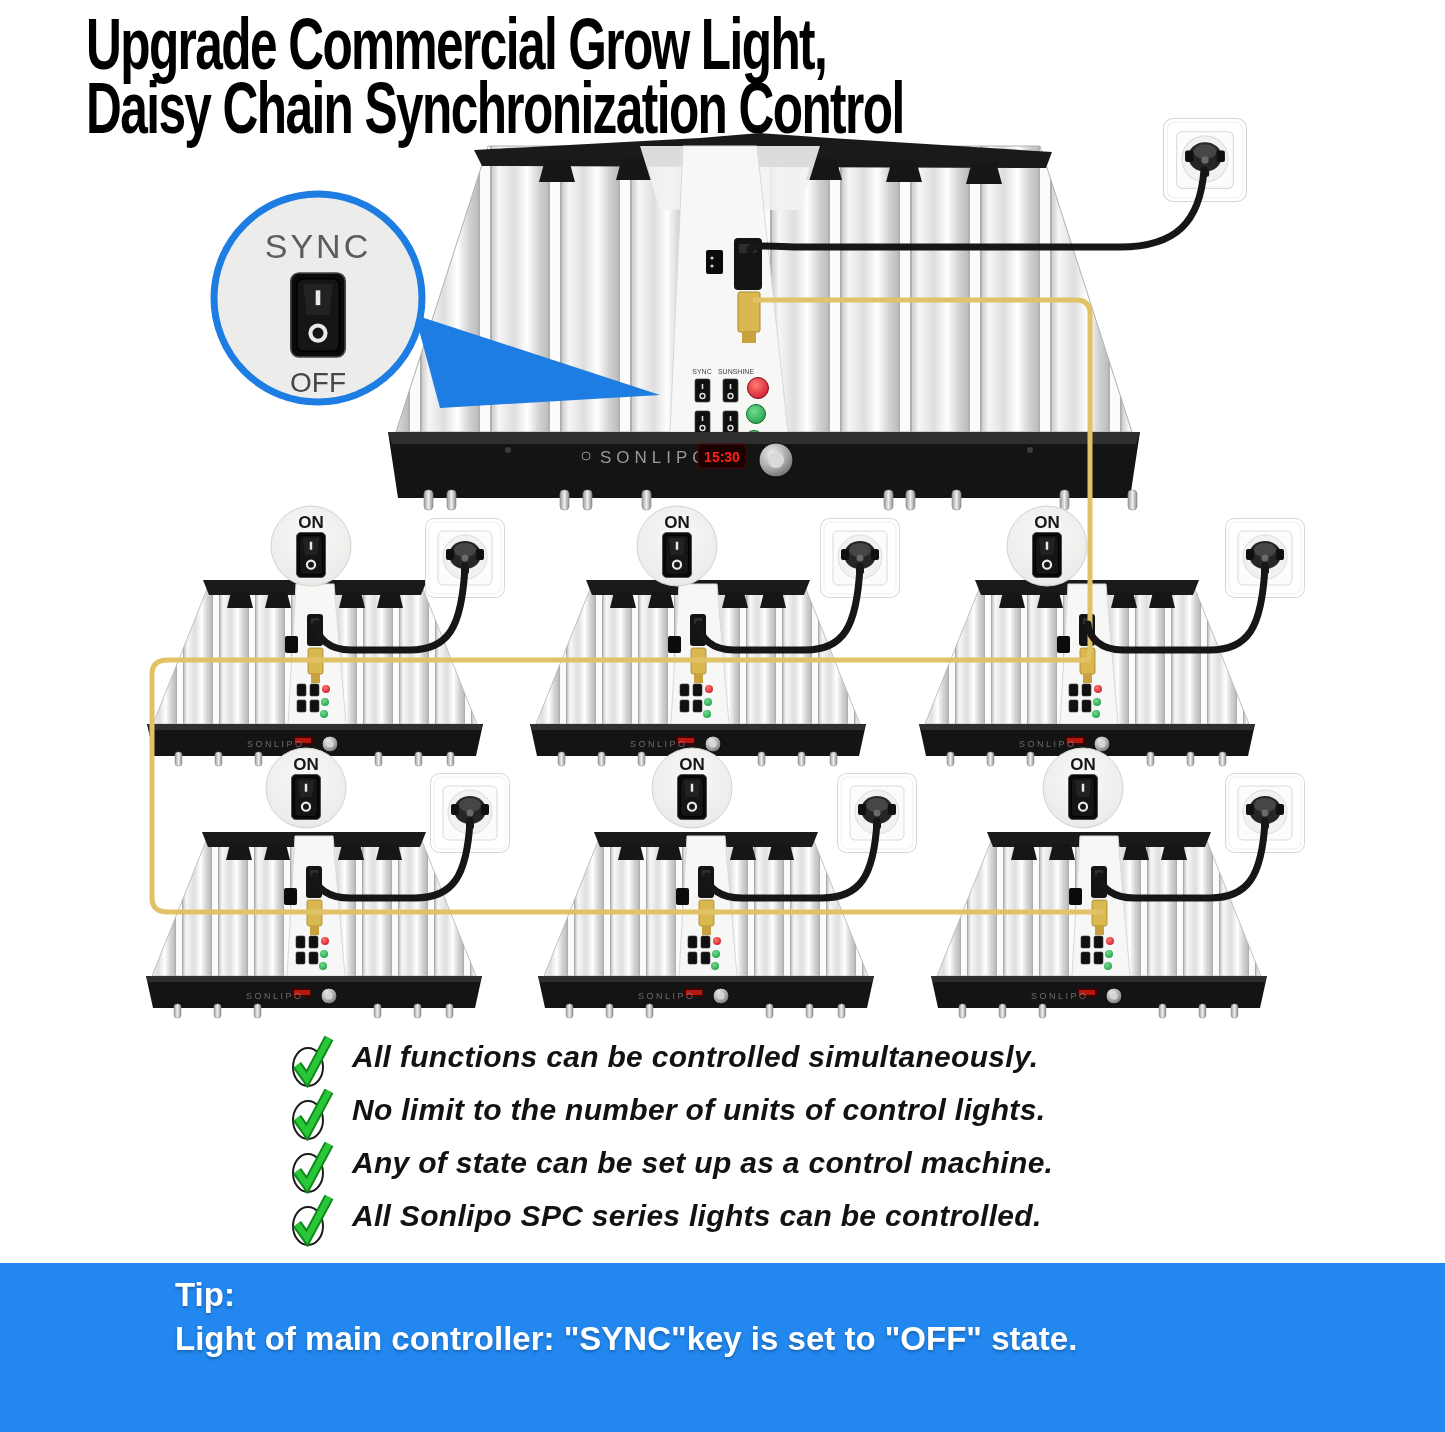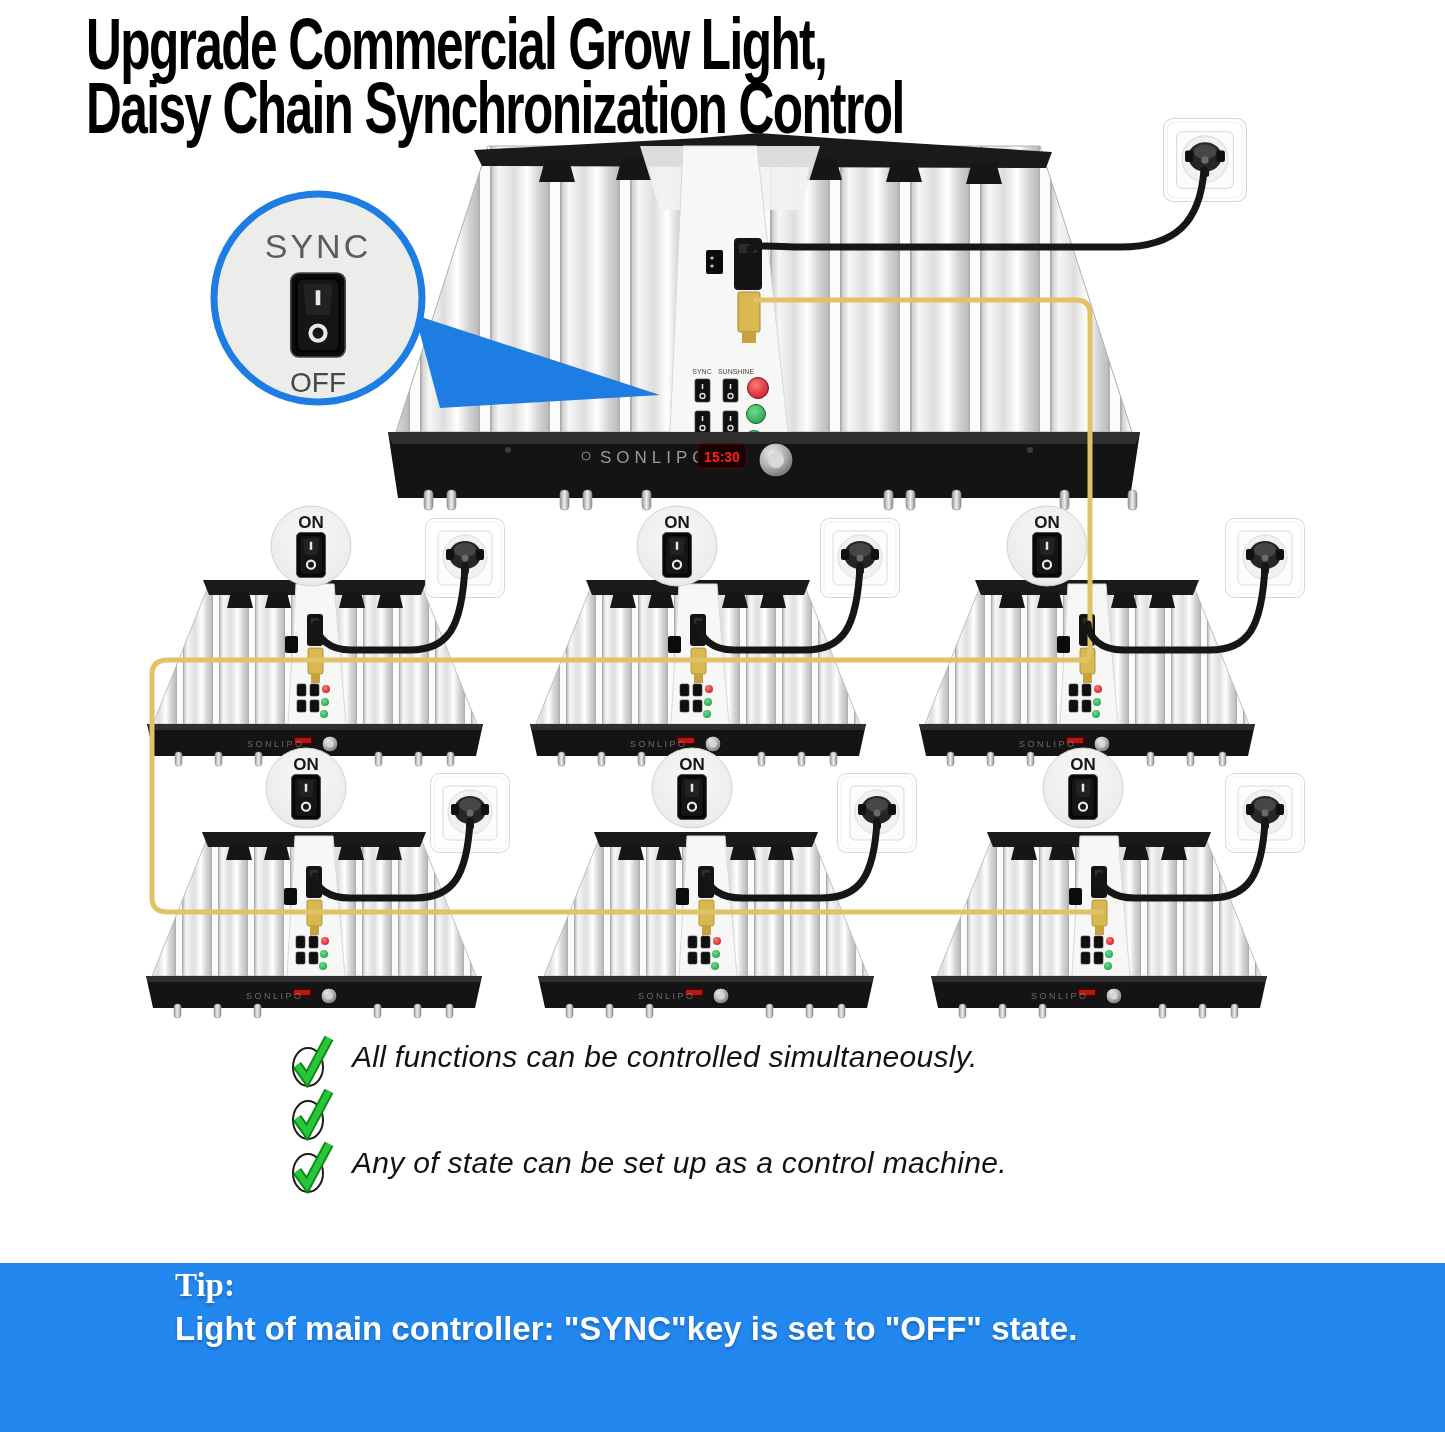--- a/index.html
+++ b/index.html
@@ -12,26 +12,26 @@
       transform:scale(0.80,1.18);transform-origin:0 0;white-space:nowrap;}
   #title-line2{position:absolute;top:64px;left:0;}
   
   #diagram{left:0;top:0;}
   svg text{font-family:"Liberation Sans", sans-serif;}
   
   #features{left:288px;top:1032px;width:1050px;}
   .feature-row{display:flex;align-items:flex-start;height:53px;}
   .feature-check{width:48px;height:56px;flex:0 0 48px;margin-right:16px;}
   .feature-text{font-style:italic;font-size:30px;color:#121212;padding-top:8px;
-      letter-spacing:0.3px;white-space:nowrap;}
+      letter-spacing:0.3px;white-space:nowrap;font-weight:bold;}
   
   #tip-box{left:0;top:1263px;width:1445px;height:169px;background:#2287ee;}
   .tip-text{color:#ffffff;font-weight:bold;font-size:33px;margin:0 0 0 175px;
       text-shadow:0 2px 3px rgba(0,0,0,0.25);white-space:nowrap;line-height:44px;}
-  #tip-heading{font-family:Liberation Serif, serif;}
+  #tip-heading{padding-top:10px;}
 </style>
 </head>
 <body>
 
 <div class="abs" id="title">
   <div class="title-line">Upgrade Commercial Grow Light,</div>
   <div class="title-line" id="title-line2">Daisy Chain Synchronization Control</div>
 </div>
 
 <svg class="abs" id="diagram" width="1445" height="1030" viewBox="0 0 1445 1030">
@@ -313,27 +313,36 @@
       <path d="M9,33 L19,47 L41,6" fill="none" stroke="#29c63a" stroke-width="6"></path>
     </svg>
     <span class="feature-text">All functions can be controlled simultaneously.</span>
   </div>
   <div class="feature-row">
     <svg class="feature-check" viewBox="0 0 48 56">
       <ellipse cx="20" cy="35" rx="15" ry="19" fill="none" stroke="#1c1c1c" stroke-width="2"></ellipse>
       <path d="M9,33 L19,47 L41,6" fill="none" stroke="#0c8a16" stroke-width="10"></path>
       <path d="M9,33 L19,47 L41,6" fill="none" stroke="#29c63a" stroke-width="6"></path>
     </svg>
+    <span class="feature-text">No limit to the number of units of control lights.</span>
   </div>
   <div class="feature-row">
     <svg class="feature-check" viewBox="0 0 48 56">
       <ellipse cx="20" cy="35" rx="15" ry="19" fill="none" stroke="#1c1c1c" stroke-width="2"></ellipse>
       <path d="M9,33 L19,47 L41,6" fill="none" stroke="#0c8a16" stroke-width="10"></path>
       <path d="M9,33 L19,47 L41,6" fill="none" stroke="#29c63a" stroke-width="6"></path>
     </svg>
     <span class="feature-text">Any of state can be set up as a control machine.</span>
   </div>
+  <div class="feature-row">
+    <svg class="feature-check" viewBox="0 0 48 56">
+      <ellipse cx="20" cy="35" rx="15" ry="19" fill="none" stroke="#1c1c1c" stroke-width="2"></ellipse>
+      <path d="M9,33 L19,47 L41,6" fill="none" stroke="#0c8a16" stroke-width="10"></path>
+      <path d="M9,33 L19,47 L41,6" fill="none" stroke="#29c63a" stroke-width="6"></path>
+    </svg>
+    <span class="feature-text">All Sonlipo SPC series lights can be controlled.</span>
+  </div>
 </div>
 
 <div class="abs" id="tip-box">
   <div class="tip-text" id="tip-heading">Tip:</div>
   <div class="tip-text">Light of main controller: "SYNC"key is set to "OFF" state.</div>
 </div>
 
 </body></html>

